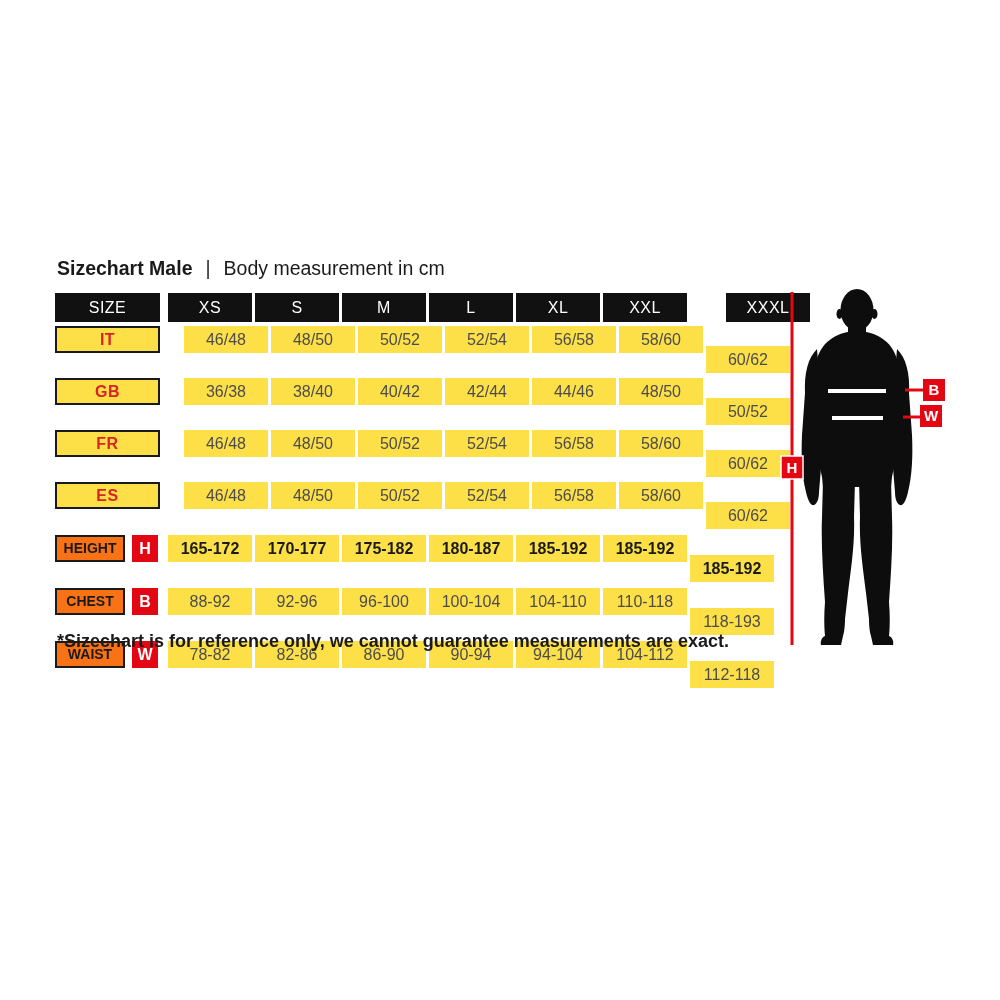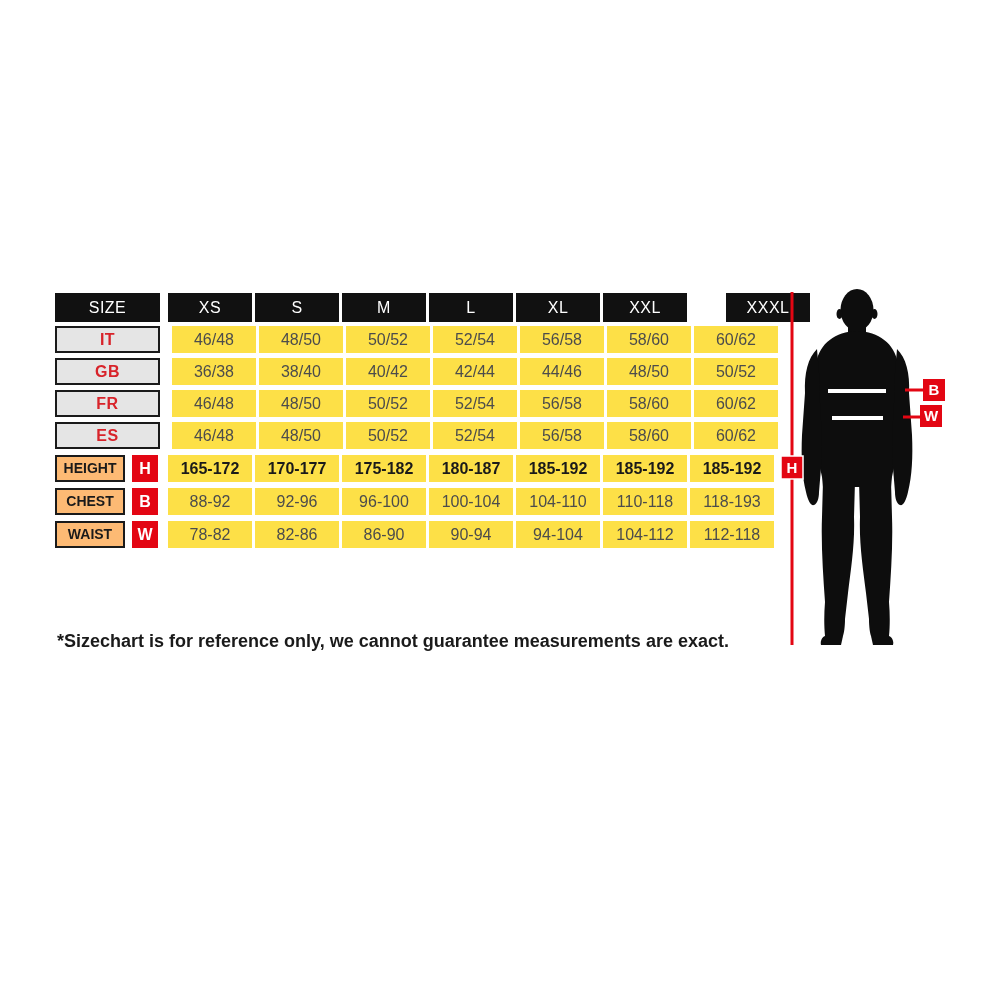--- a/index.html
+++ b/index.html
@@ -29,37 +29,37 @@
   }
   .header-row div:first-of-type { width:105px; margin-right:8px; }
   .header-row div:last-of-type { margin-right:0;margin-left:36px; }
 
   
   .cell {
     width:84px; height:27px; margin-right:3px;
     background:#fde047; color:#4c4c4c;
     font-size:16px; line-height:27px; text-align:center;
   }
-  .row .cell:last-child { margin-right:0; }
+  .row .cell:last-child { margin-right:0;margin-top:20px; }
 
   
   .size-row { margin-bottom:5px; }
   .size-row .label-box {
-    width:105px; height:27px; margin-right:12px;
-    background:#e5e5e5; border:2px solid #1a1a1a;
+    width:105px; height:27px; margin-right:24px;
+    background:#fde047; border:2px solid #1a1a1a;
     color:#d8232a; font-weight:bold; font-size:16px;
     line-height:23px; text-align:center; letter-spacing:.5px;
   }
 
   
   #measure-rows { margin-top:6px; }
   .measure-row { margin-bottom:6px; }
   .measure-row .label-box {
     width:70px; height:27px; margin-right:7px;
-    background:#fdba74; border:2px solid #1a1a1a;
+    background:#f97316; border:2px solid #1a1a1a;
     color:#1a1a1a; font-weight:bold; font-size:14px;
     line-height:23px; text-align:center;
   }
   .marker-box {
     width:26px; height:27px; margin-right:10px;
     background:#e30613; color:#ffffff;
     font-weight:bold; font-size:16px; line-height:27px; text-align:center;
   }
   
   #measure-rows .row:nth-of-type(1) .cell { font-weight:bold; color:#1a1a1a; }
@@ -69,20 +69,23 @@
 
   
   .figure-wrap { position:absolute; left:775px; top:285px; width:180px; height:368px; }
   svg text { font-family:"Liberation Sans", sans-serif; font-weight:bold; fill:#ffffff; font-size:15px; text-anchor:middle; }
 </style>
 </head>
 <body>
 
 <div class="canvas">
 
+  <div class="title">
+    <span class="t-bold">Sizechart Male</span><span class="t-sep">|</span><span class="t-reg">Body measurement in cm</span>
+  </div>
 
   <div class="sizetable">
 
     <div class="row header-row">
 
         <div class="hcell">SIZE</div>
 
         <div class="hcell">XS</div>
 
         <div class="hcell">S</div>

